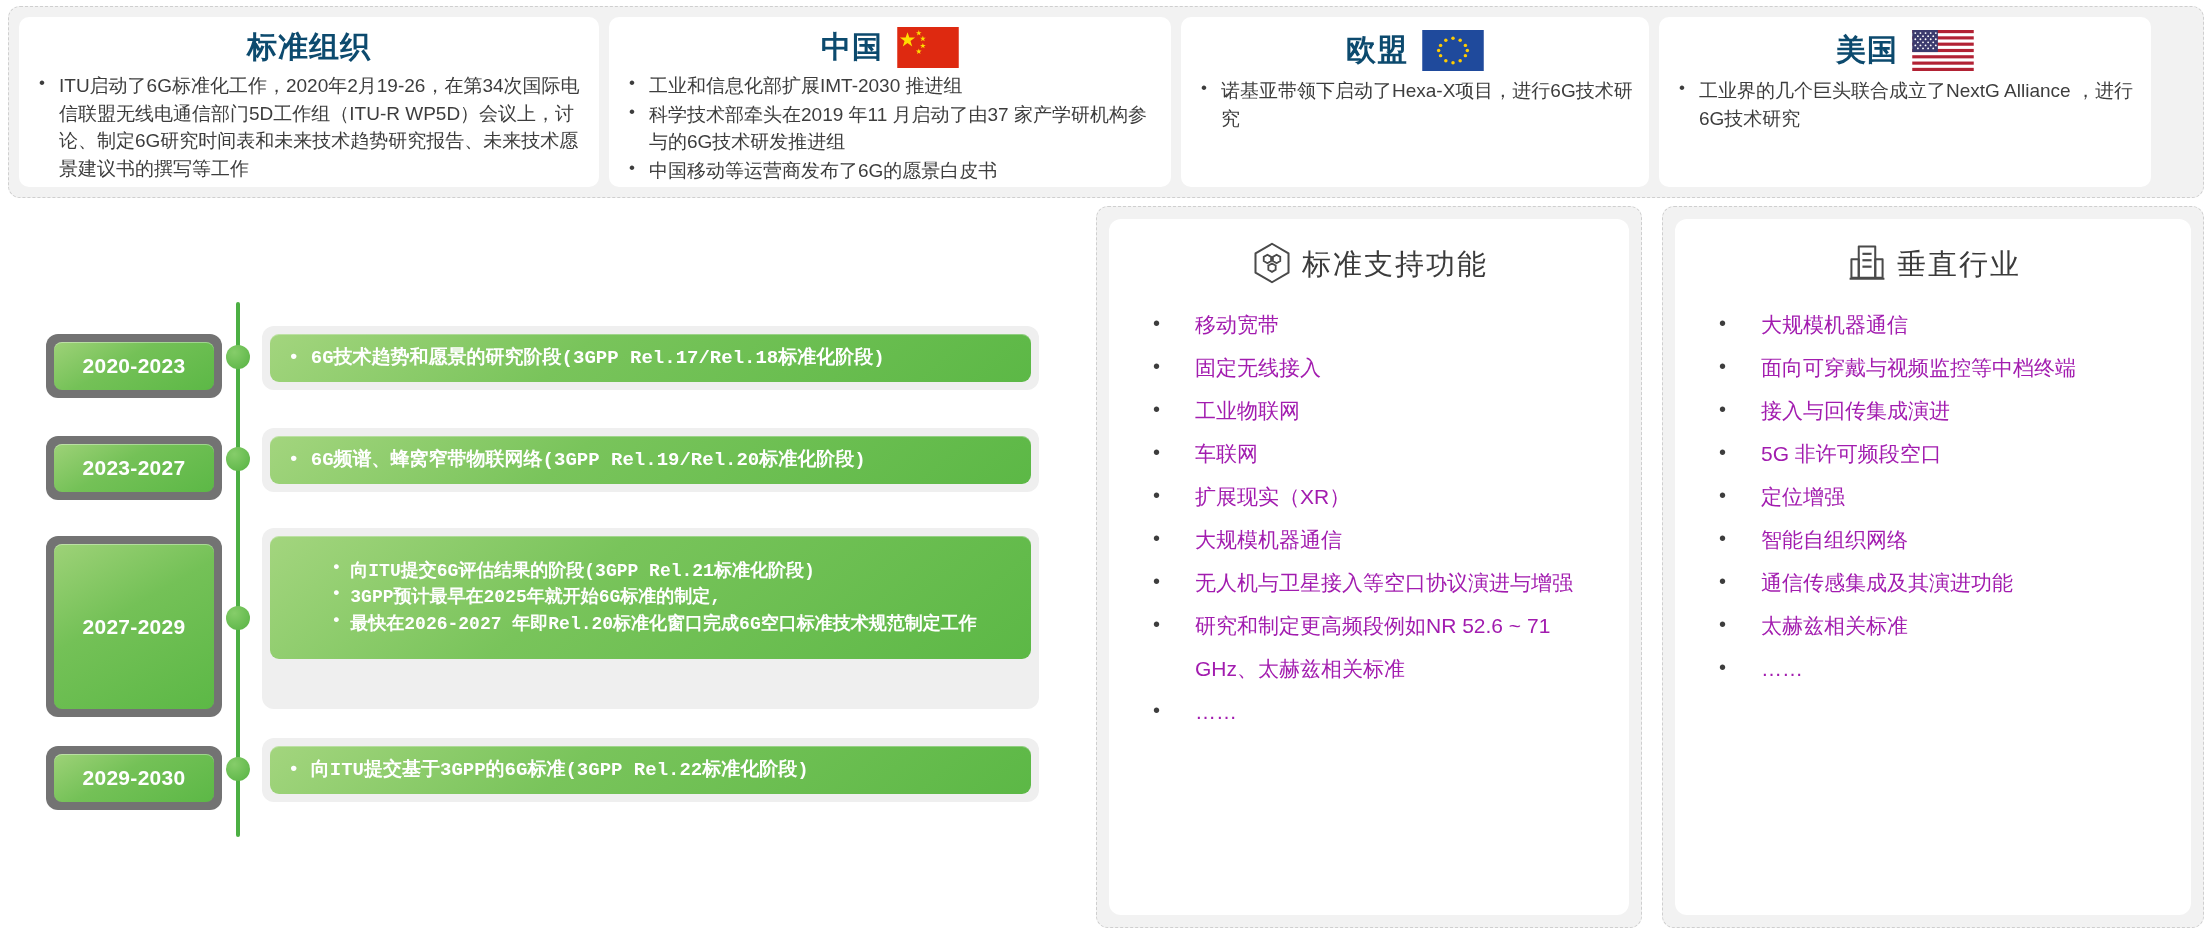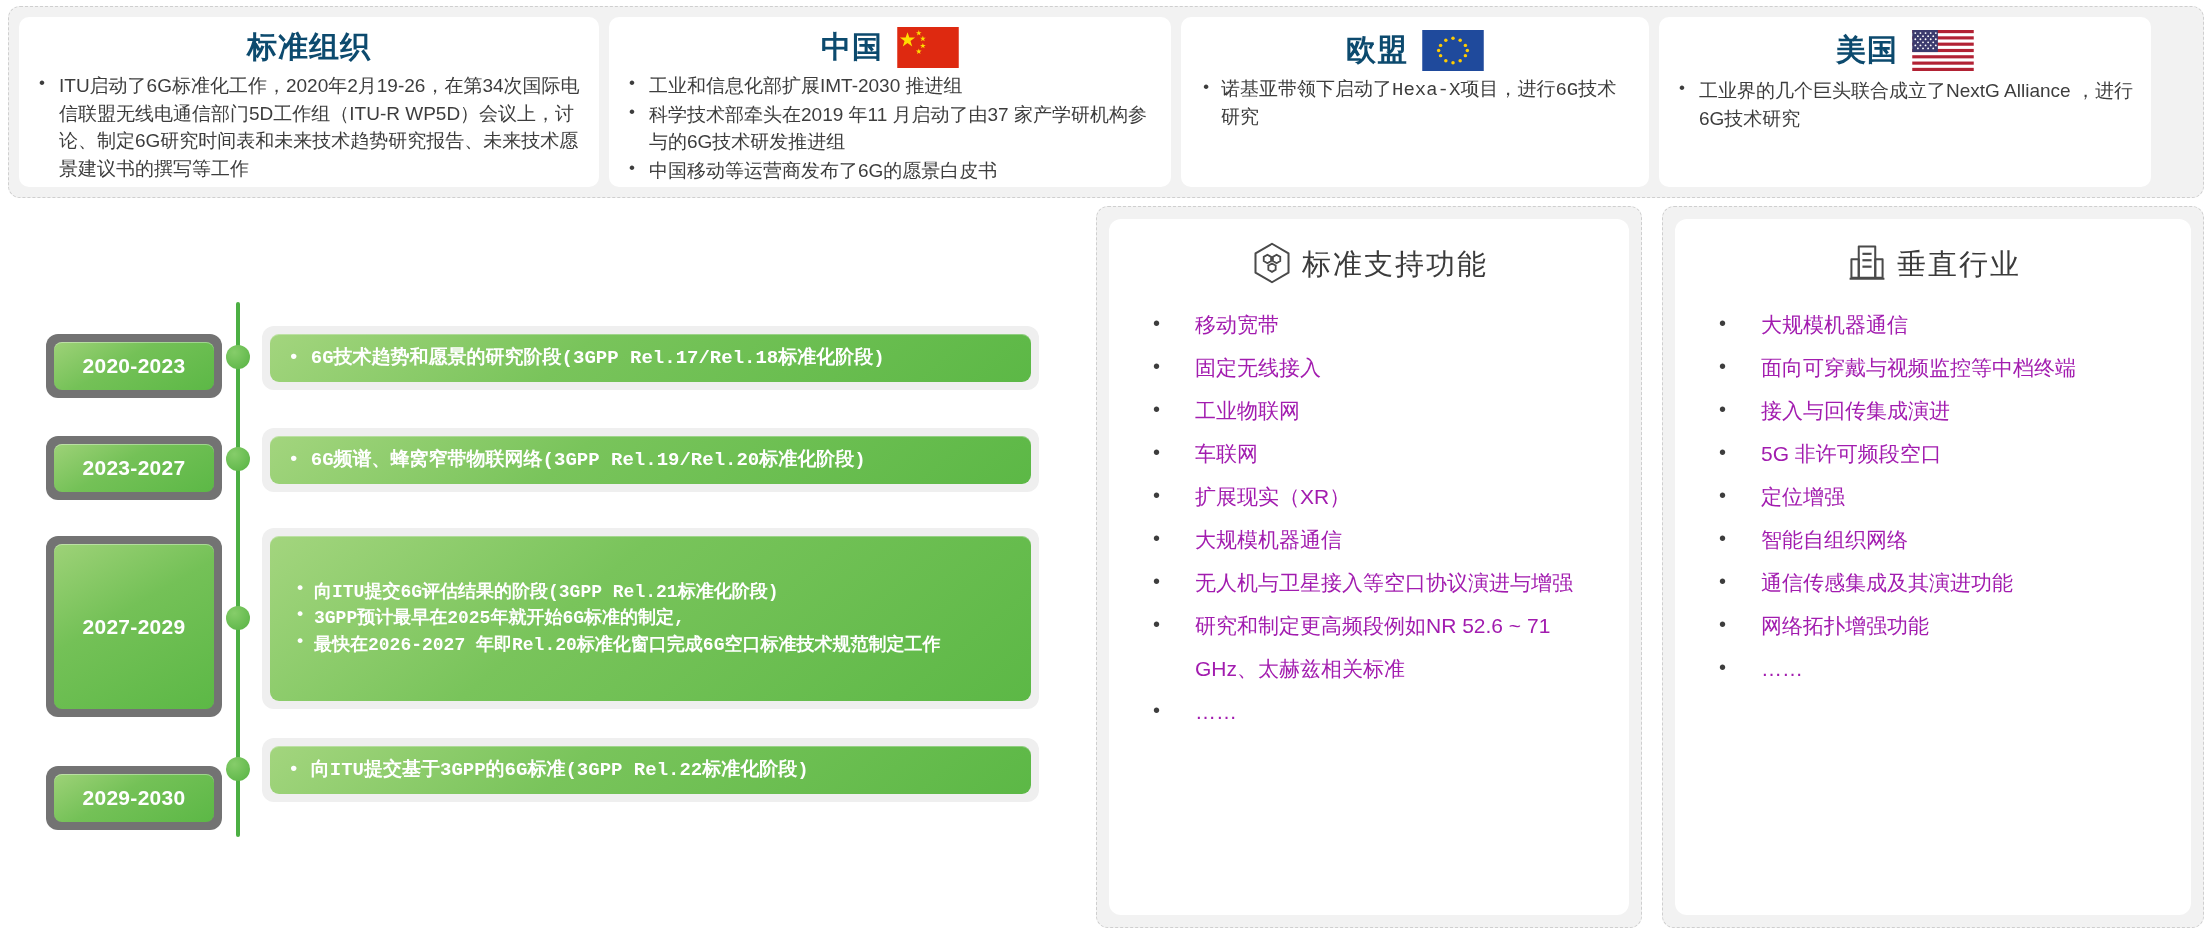--- a/index.html
+++ b/index.html
@@ -39,21 +39,21 @@
   .country-card {
     box-sizing: border-box;
     background: #ffffff;
     border-radius: 10px;
     padding: 10px 14px 12px 14px;
     display: flex;
     flex-direction: column;
   }
   #card-0 { width: 580px; }
   #card-1 { width: 562px; }
-  #card-2 { width: 468px; font-family: Liberation Mono, monospace; }
+  #card-2 { width: 468px; }
   #card-3 { width: 492px; }
 
   .card-head {
     display: flex;
     align-items: center;
     justify-content: center;
     gap: 14px;
     height: 46px;
   }
   .card-title {
@@ -403,30 +403,30 @@
       </div>
     </div>
 
     <div class="tl-row" style="top:330px;">
       <div class="tl-chip-wrap">
         <div class="tl-chip" style="width:160px;height:165px;">2027-2029</div>
       </div>
     </div>
     <div class="dot" style="top:400px;"></div>
     <div class="tl-body-wrap" style="left:254px;top:322px;width:777px;height:181px;">
-      <div class="tl-body" style="height:165px;">
+      <div class="tl-body" style="height:123px;align-items:center;">
         <ul class="tl-multi">
           <li>向ITU提交6G评估结果的阶段(3GPP Rel.21标准化阶段)</li>
           <li>3GPP预计最早在2025年就开始6G标准的制定,</li>
           <li>最快在2026-2027 年即Rel.20标准化窗口完成6G空口标准技术规范制定工作</li>
         </ul>
       </div>
     </div>
 
-    <div class="tl-row" style="top:560px;justify-content:center;">
+    <div class="tl-row" style="top:540px;justify-content:center;">
       <div class="tl-chip-wrap">
         <div class="tl-chip" style="width:160px;height:48px;">2029-2030</div>
       </div>
     </div>
     <div class="dot" style="top:551px;"></div>
     <div class="tl-body-wrap" style="left:254px;top:532px;width:777px;height:64px;">
       <div class="tl-body" style="height:48px;">
         <div class="tl-line">• 向ITU提交基于3GPP的6G标准(3GPP Rel.22标准化阶段)</div>
       </div>
     </div>
@@ -474,17 +474,17 @@
       <span class="panel-title">垂直行业</span>
     </div>
     <ul class="panel-list">
       <li>大规模机器通信</li>
       <li>面向可穿戴与视频监控等中档终端</li>
       <li>接入与回传集成演进</li>
       <li>5G 非许可频段空口</li>
       <li>定位增强</li>
       <li>智能自组织网络</li>
       <li>通信传感集成及其演进功能</li>
-      <li>网络拓扑增强功能</li>
+      <li>太赫兹相关标准</li>
       <li>……</li>
     </ul>
   </div>
 </div>
 
 </body></html>

